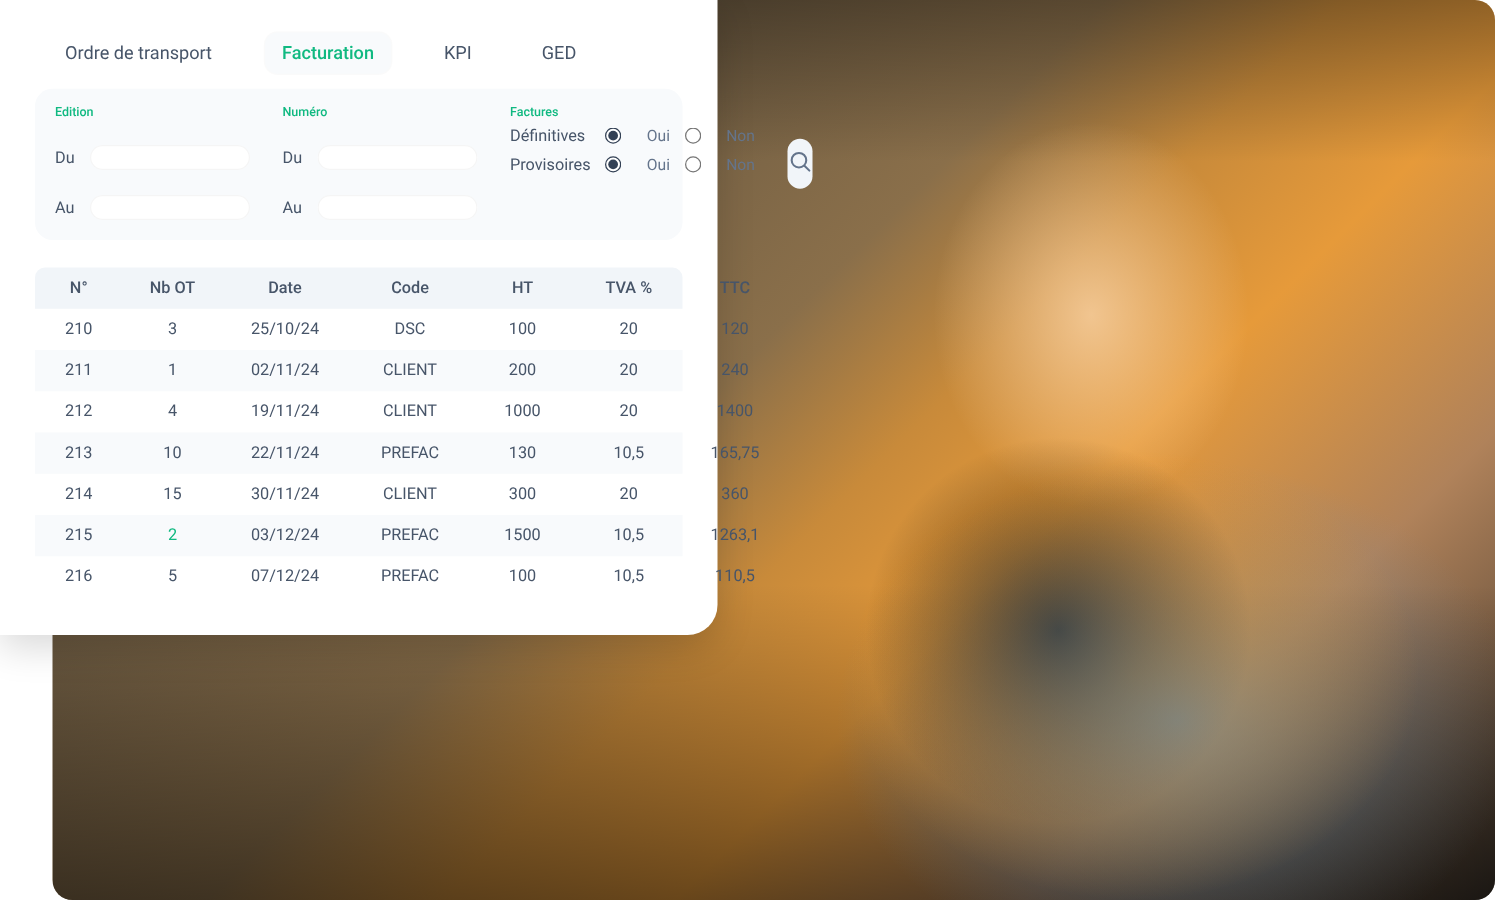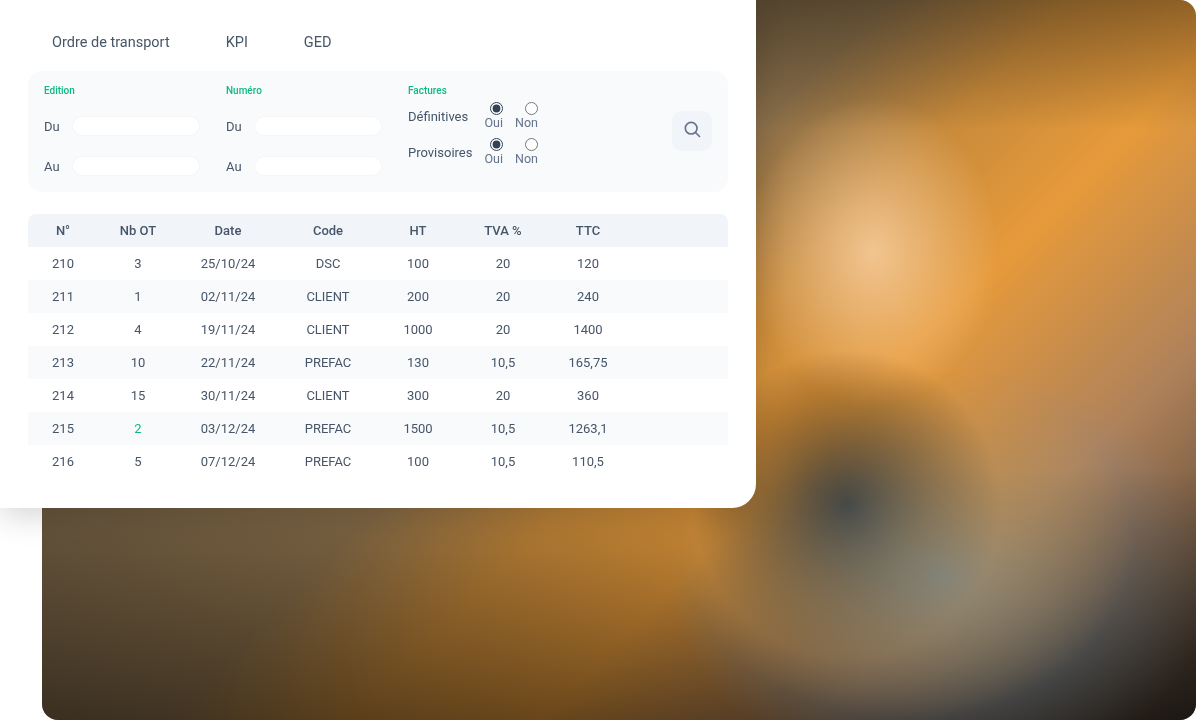--- a/index.html
+++ b/index.html
@@ -37,21 +37,21 @@
     right: 0; top: 0; bottom: 0;
     width: 55%;
     background:
       radial-gradient(ellipse 420px 320px at 60% 80%, rgba(90,150,200,.55), rgba(90,150,200,0) 65%),
       radial-gradient(circle 220px at 45% 70%, rgba(20,20,20,.8), rgba(20,20,20,0) 70%);
   }
   .panel {
     position: absolute;
     top: 0;
     left: 0;
-    width: 756px;
+    width: 574px;
     background: #fff;
     border-radius: 0 0 24px 0;
     box-shadow: 0 10px 30px rgba(0,0,0,.15);
     padding: 18px 28px 30px 28px;
     z-index: 5;
   }
   .tabs {
     display: flex;
     gap: 28px;
     padding: 8px 10px 0 10px;
@@ -98,21 +98,21 @@
   }
   .factures-grid {
     display: grid;
     grid-template-columns: auto auto auto;
     column-gap: 12px;
     row-gap: 8px;
     align-items: center;
     font-size: 13px;
     color: #475569;
   }
-  .radio { display: inline-flex; align-items: flex-end; gap: 0; font-size: 12.5px; cursor: pointer; flex-direction: column; }
+  .radio { display: inline-flex; align-items: flex-start; gap: 20px; font-size: 12.5px; cursor: pointer; }
   .radio input { accent-color: #334155; }
   .radio span { color: #64748b; }
   .search-btn {
     width: 40px; height: 40px;
     border-radius: 10px;
     background: #f1f5f9;
     display: flex; align-items: center; justify-content: center;
     margin-left: auto;
     align-self: center;
     cursor: pointer;
@@ -139,20 +139,21 @@
 </style>
 </head>
 <body>
 
 <div class="bg-photo"></div>
 
 <div class="panel">
 
   <div class="tabs">
     <div class="tab">Ordre de transport</div>
+    <div class="tab active">Facturation</div>
     <div class="tab">KPI</div>
     <div class="tab">GED</div>
   </div>
 
   <div class="filters">
 
     <div class="filter-group">
       <div class="group-title">Edition</div>
       <div class="row">
         <label>Du</label>

